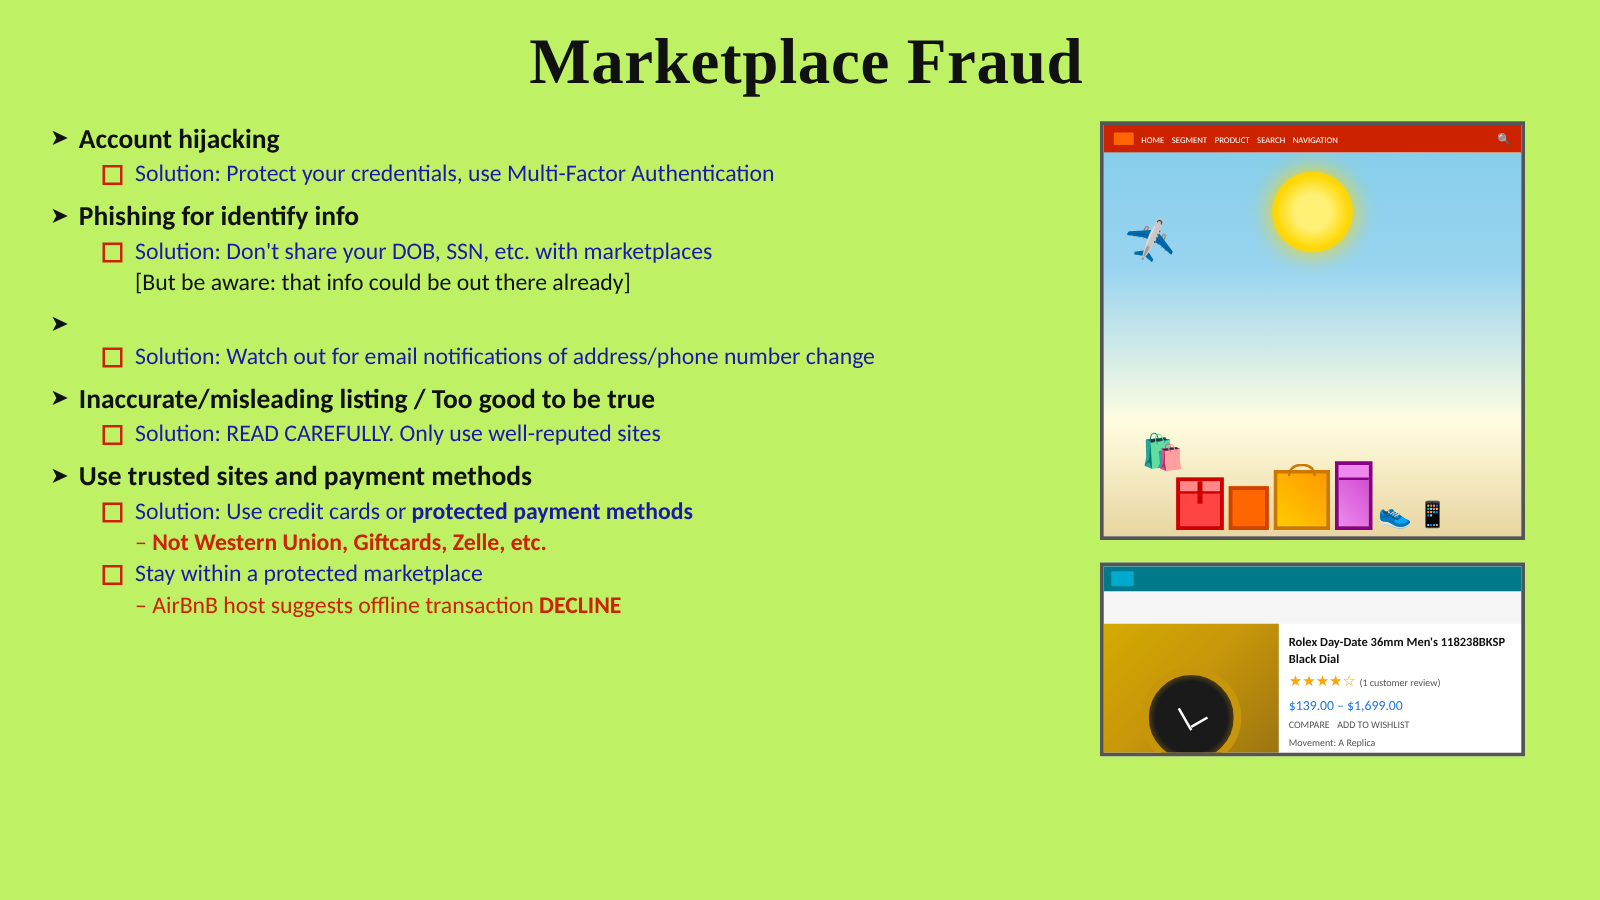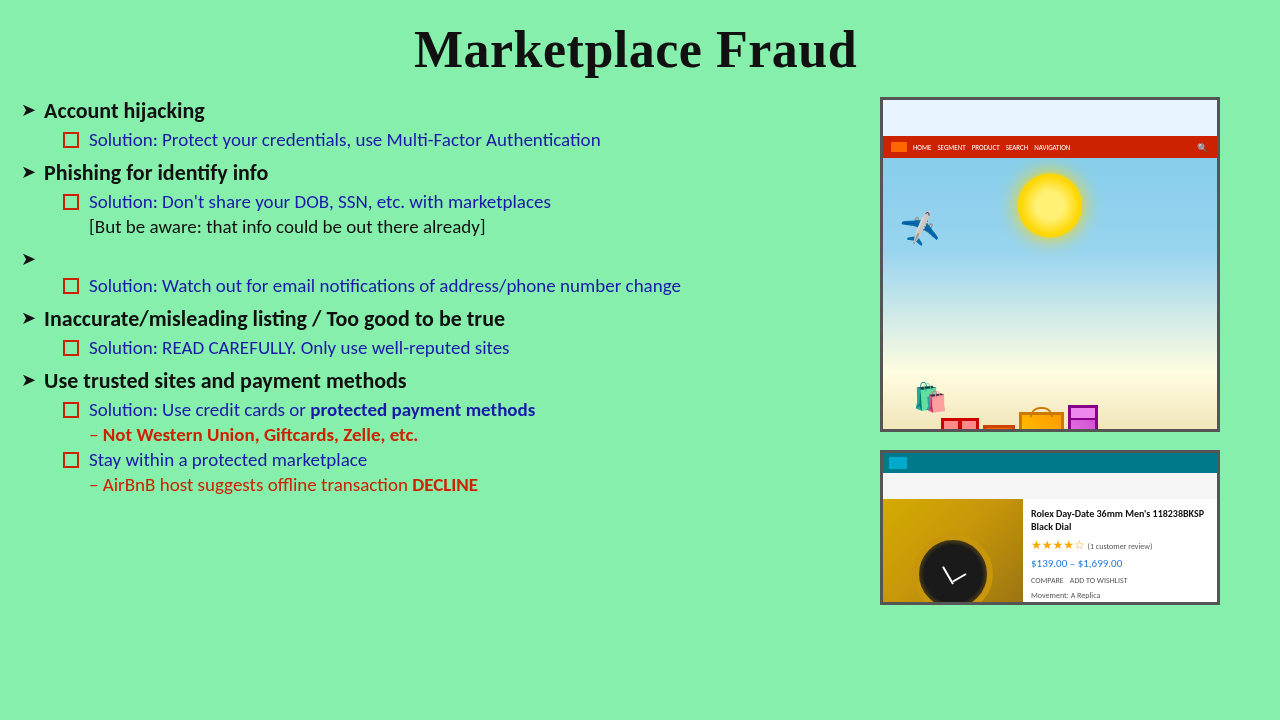--- a/index.html
+++ b/index.html
@@ -9,23 +9,23 @@
       height: 720px;
       background-color: #b5a882;
       font-family: 'Calibri', 'Segoe UI', Arial, sans-serif;
       overflow: hidden;
       position: relative;
     }
 
     .slide-container {
       width: 1280px;
       height: 720px;
-      background-color: #86efac;
-      position: relative;
-      padding: 20px 30px 20px 21px;
+      background-color: #bef264;
+      position: relative;
+      padding: 20px 30px 20px 40px;
     }
 
     .title {
       text-align: center;
       font-size: 52px;
       font-weight: 900;
       color: #111;
       margin-bottom: 18px;
       font-family: 'Georgia', serif;
       letter-spacing: 0.5px;
@@ -139,21 +139,20 @@
     
     .marketplace-bg {
       width: 100%;
       height: 100%;
       background: linear-gradient(135deg, #87ceeb 0%, #ffffff 40%, #ffe066 60%, #ff9900 80%, #ffcc44 100%);
       display: flex;
       flex-direction: column;
       align-items: center;
       justify-content: flex-start;
       position: relative;
-      margin-top: 36px;
     }
 
     .marketplace-nav {
       width: 100%;
       height: 22px;
       background: #cc2200;
       display: flex;
       align-items: center;
       padding: 0 8px;
       gap: 6px;

